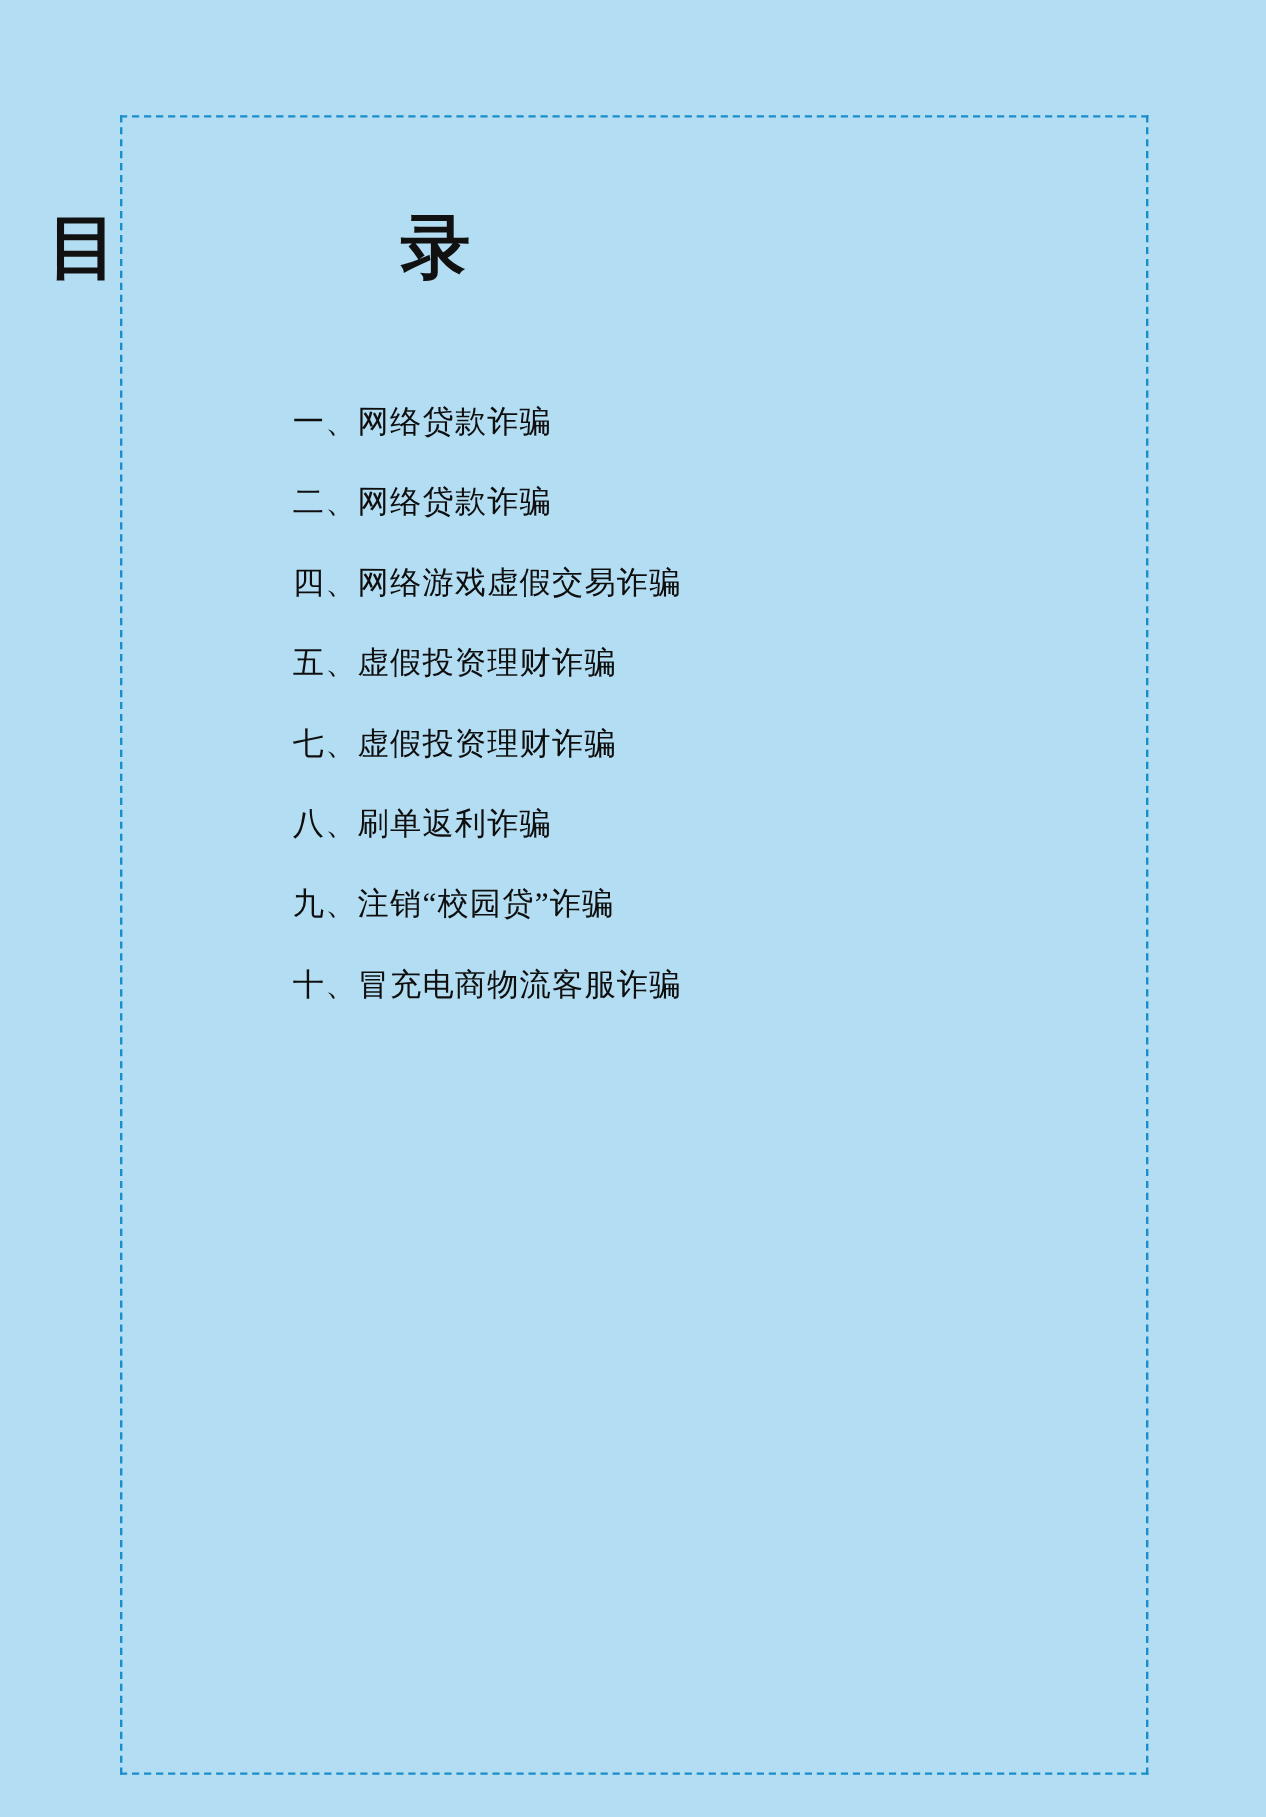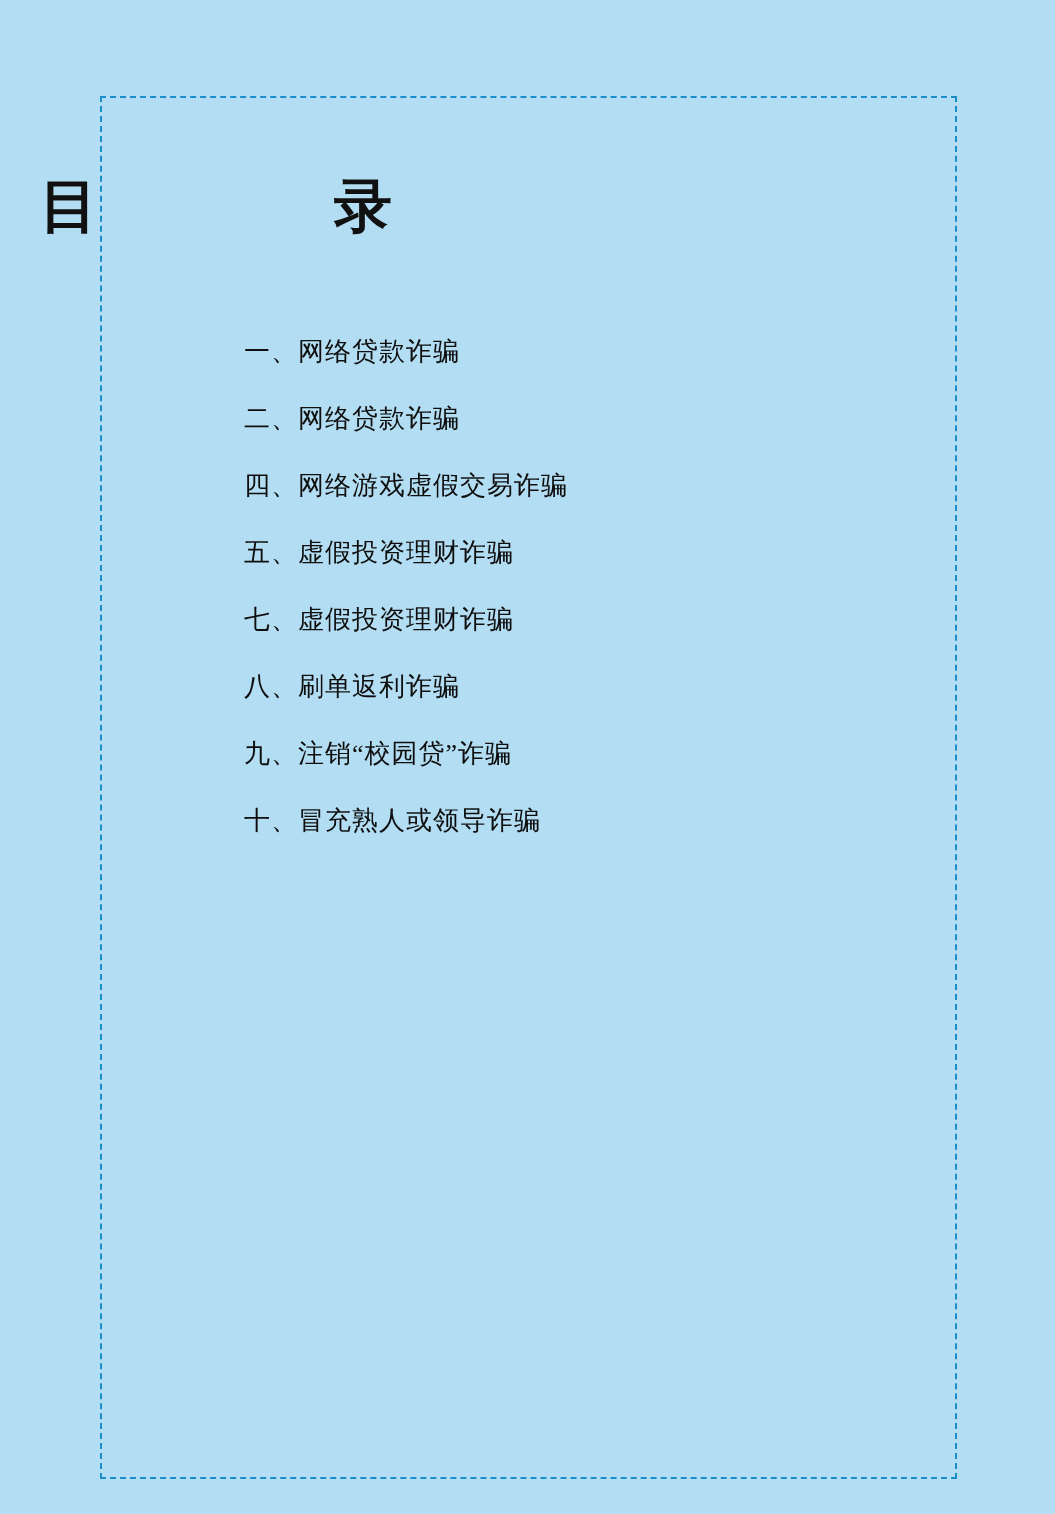--- a/index.html
+++ b/index.html
@@ -87,16 +87,16 @@
     <div class="toc-item">
       <span class="toc-num">七、</span><span class="toc-label">虚假投资理财诈骗</span>
     </div>
     <div class="toc-item">
       <span class="toc-num">八、</span><span class="toc-label">刷单返利诈骗</span>
     </div>
     <div class="toc-item">
       <span class="toc-num">九、</span><span class="toc-label">注销“校园贷”诈骗</span>
     </div>
     <div class="toc-item">
-      <span class="toc-num">十、</span><span class="toc-label">冒充熟人或领导诈骗</span>
+      <span class="toc-num">十、</span><span class="toc-label">冒充电商物流客服诈骗</span>
     </div>
   </div>
 </div>
 
 </body></html>

